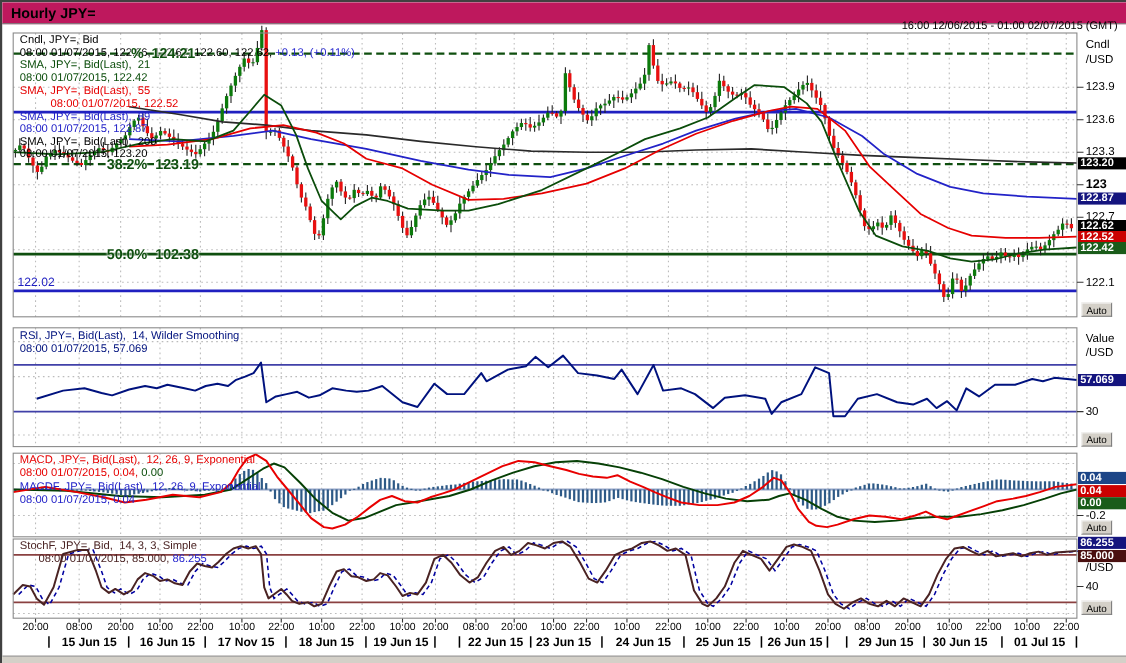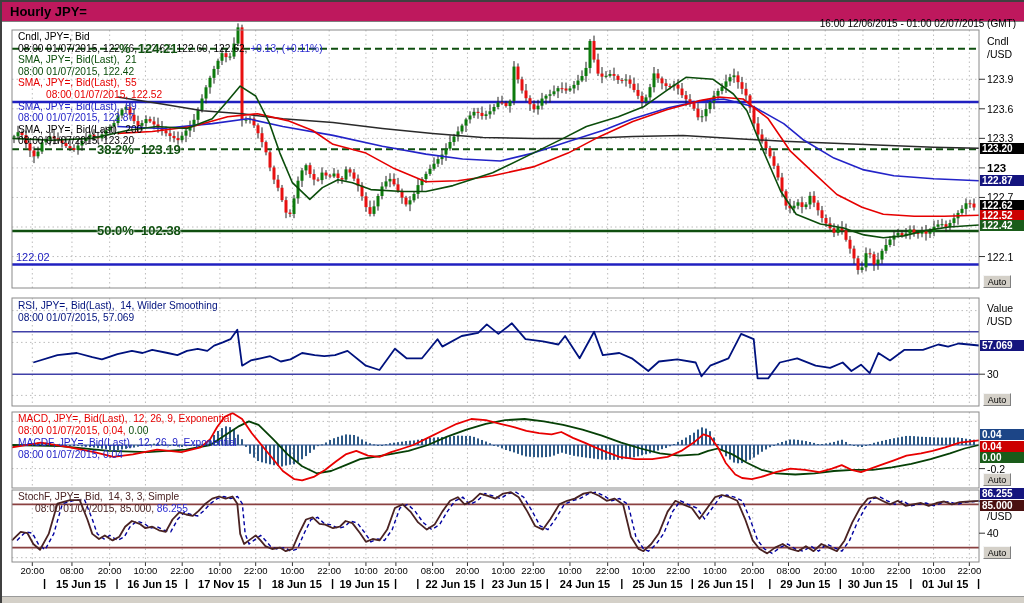--- a/index.html
+++ b/index.html
@@ -1031,21 +1031,21 @@
       <div class="ov pipe" style="left: 766.128px; top: 575px;">|</div>
       <div class="ov pipe" style="left: 836.719px; top: 575px;">|</div>
       <div class="ov pipe" style="left: 907.31px; top: 575px;">|</div>
       <div class="ov pipe" style="left: 975px; top: 575px;">|</div>
       <div class="ov dlab" style="left: 42.878px; top: 576px; width: 72.525px;">15 Jun 15</div>
       <div class="ov dlab" style="left: 115.403px; top: 576px; width: 69.624px;">16 Jun 15</div>
       <div class="ov dlab" style="left: 185.027px; top: 576px; width: 73.492px;">17 Nov 15</div>
       <div class="ov dlab" style="left: 258.519px; top: 576px; width: 72.525px;">18 Jun 15</div>
       <div class="ov dlab" style="left: 331.044px; top: 576px; width: 62.855px;">19 Jun 15</div>
       <div class="ov dlab" style="left: 416.14px; top: 576px; width: 64.789px;">22 Jun 15</div>
-      <div class="ov dlab" style="left: 480.929px; top: 576px; width: 59px; text-align: right;">23 Jun 15</div>
+      <div class="ov dlab" style="left: 480.929px; top: 576px; width: 59px;">23 Jun 15</div>
       <div class="ov dlab" style="left: 545.718px; top: 576px; width: 74.459px;">24 Jun 15</div>
       <div class="ov dlab" style="left: 620.177px; top: 576px; width: 70.591px;">25 Jun 15</div>
       <div class="ov dlab" style="left: 690.768px; top: 576px; width: 59.954px;">26 Jun 15</div>
       <div class="ov dlab" style="left: 768.128px; top: 576px; width: 70.591px;">29 Jun 15</div>
       <div class="ov dlab" style="left: 838.719px; top: 576px; width: 64px;">30 Jun 15</div>
       <div class="ov dlab" style="left: 909.31px; top: 576px; width: 67.69px;">01 Jul 15</div>
     </div>
   <div id="bottomstrip"></div>
 </div>
 

